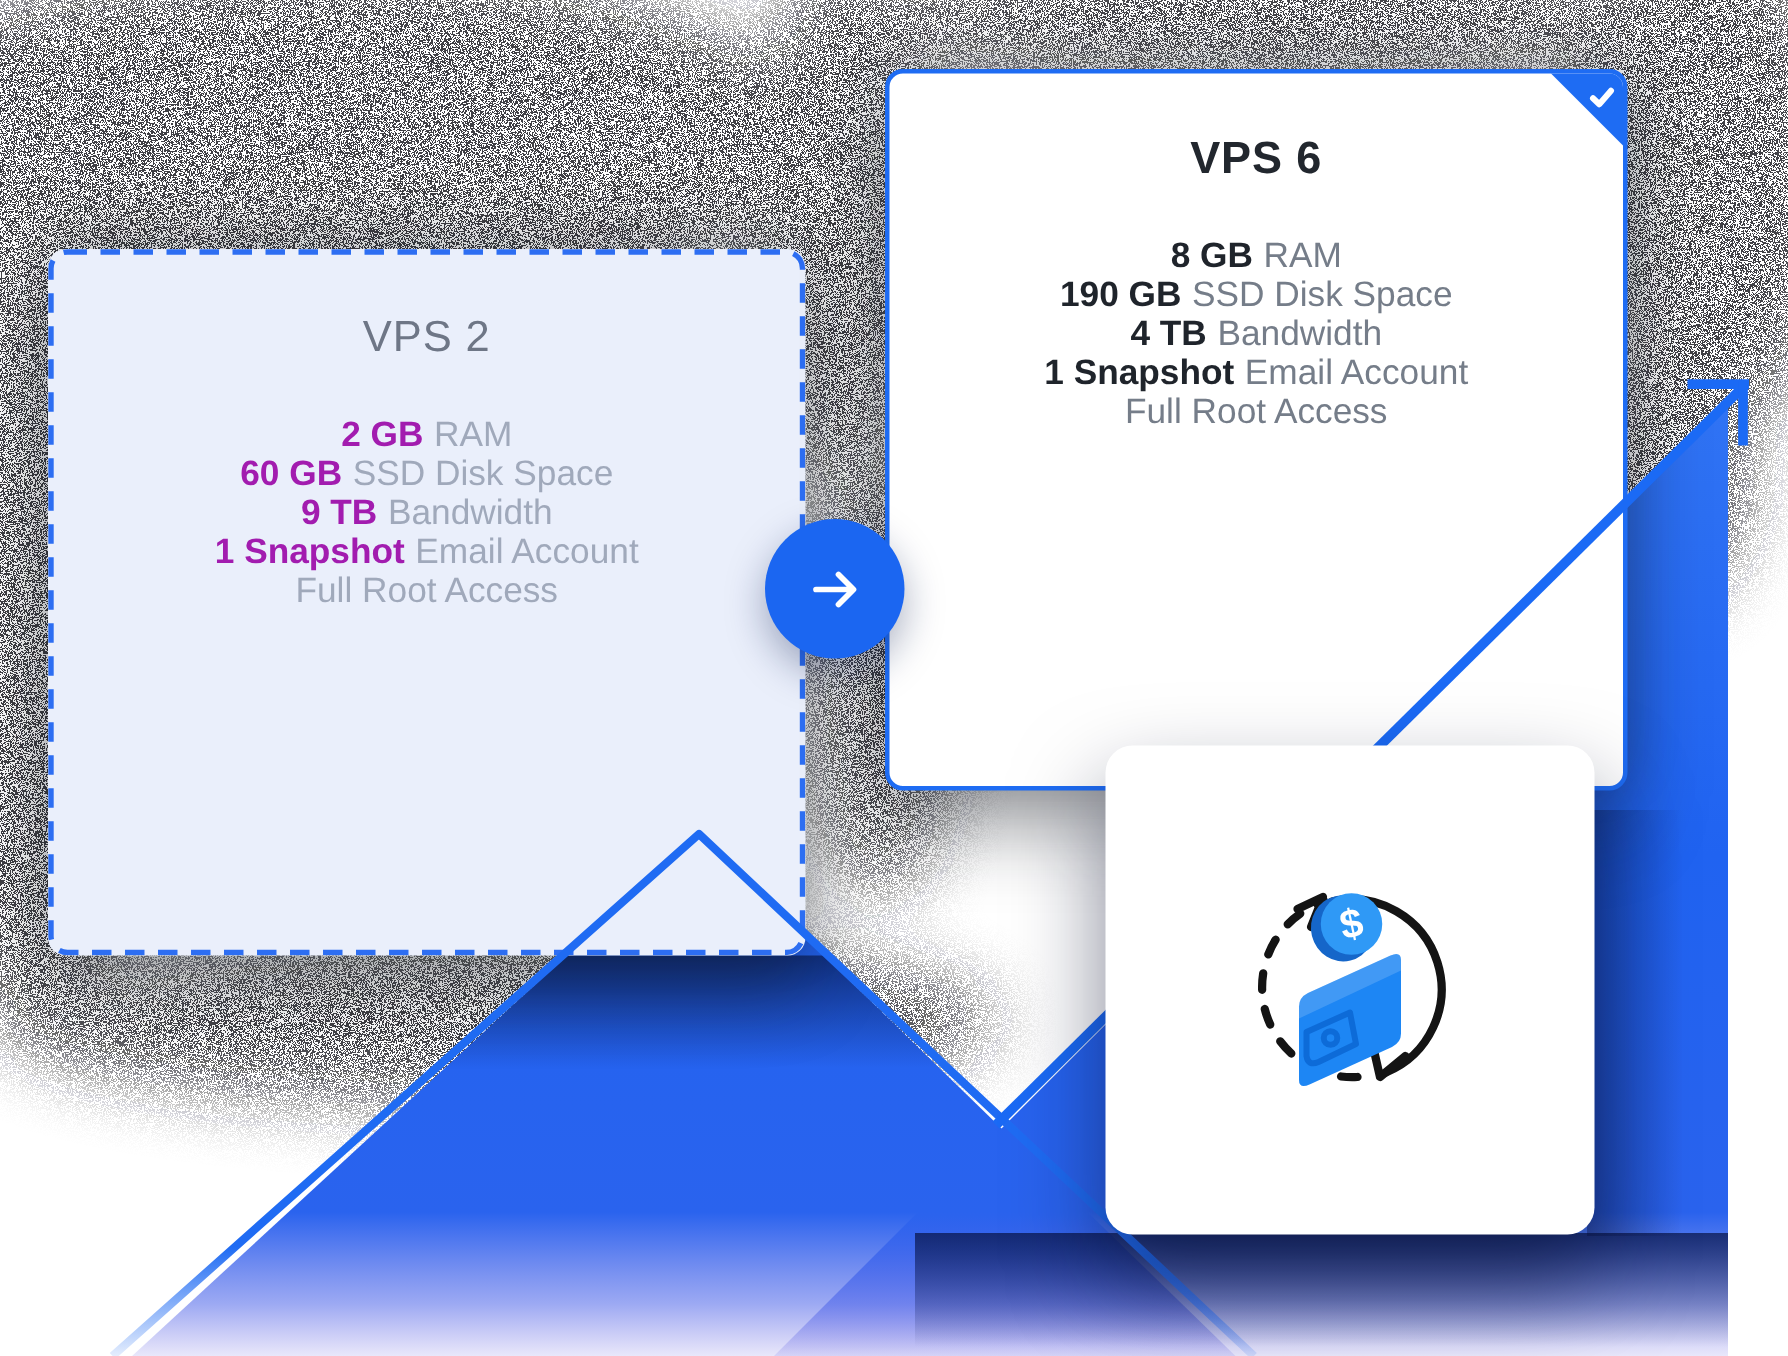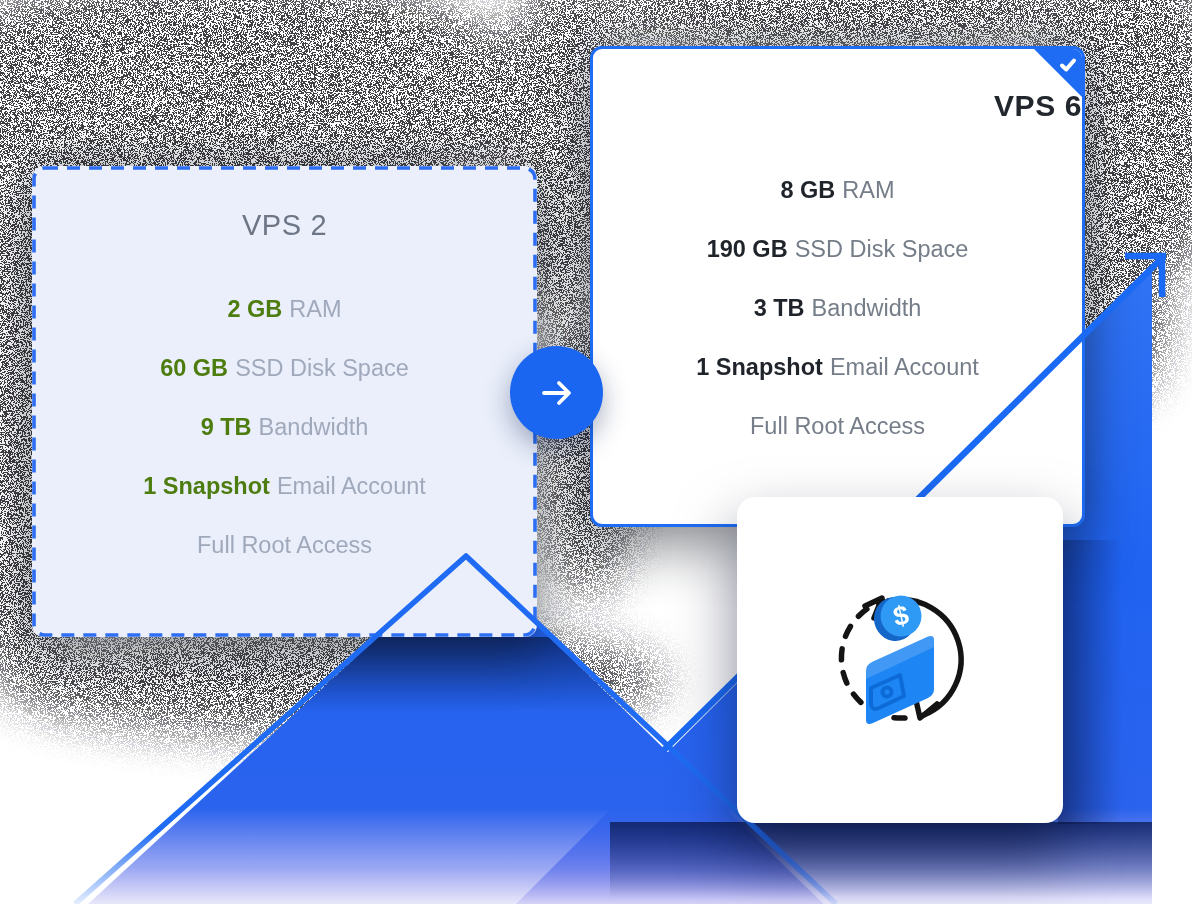--- a/index.html
+++ b/index.html
@@ -17,26 +17,26 @@
     box-shadow:0 22px 48px rgba(16,21,30,.38), 0 -14px 40px rgba(16,21,30,.22);
   }
   .card-upgraded{
     left:590px;top:46px;width:495px;height:481px;
     background:#ffffff;border:3px solid #1e6cf3;overflow:hidden;
     box-shadow:0 24px 52px rgba(16,21,30,.42), 0 -12px 36px rgba(16,21,30,.2);
   }
   .dash-border{position:absolute;inset:0;width:100%;height:100%;}
   .plan-title{margin:0;font-size:29px;line-height:34px;font-weight:500;letter-spacing:.6px;}
   .card-current .plan-title{margin-top:42px;color:#6e7686;}
-  .card-upgraded .plan-title{margin-top:40px;color:#22272e;font-weight:600;font-size:30px;text-align:right;}
-  .features{display:flex;flex-direction:column;gap:33px;margin-top:54px;}
+  .card-upgraded .plan-title{margin-top:40px;color:#22272e;font-weight:600;font-size:30px;}
+  .features{display:flex;flex-direction:column;margin-top:34px;}
   .feature{font-size:23.5px;line-height:26px;}
   .feature b{font-weight:700;}
   .feature b:not(:empty){margin-right:.3em;}
-  .card-current .feature b{color:#4d7c0f;}
+  .card-current .feature b{color:#a21caf;}
   .card-current .feature span{color:#a0a9bb;}
   .card-upgraded .feature b{color:#1f242b;}
   .card-upgraded .feature span{color:#757d89;}
 
   
   .corner-badge{
     position:absolute;top:-1px;right:-1px;width:50px;height:50px;
     background:#1e6cf3;clip-path:polygon(0 0,100% 0,100% 100%);
   }
   .corner-badge svg{position:absolute;top:7px;right:5px;}
@@ -136,21 +136,21 @@
   <div class="plan-card card-upgraded">
     <div class="corner-badge">
       <svg width="20" height="20" viewBox="0 0 20 20">
         <polyline points="4,10.5 8.2,14.5 16,5.5" fill="none" stroke="#ffffff" stroke-width="4" stroke-linecap="round" stroke-linejoin="round"></polyline>
       </svg>
     </div>
     <h2 class="plan-title">VPS 6</h2>
     <div class="features">
       <div class="feature"><b>8 GB</b><span>RAM</span></div>
       <div class="feature"><b>190 GB</b><span>SSD Disk Space</span></div>
-      <div class="feature"><b>3 TB</b><span>Bandwidth</span></div>
+      <div class="feature"><b>4 TB</b><span>Bandwidth</span></div>
       <div class="feature"><b>1 Snapshot</b><span>Email Account</span></div>
       <div class="feature"><b></b><span>Full Root Access</span></div>
     </div>
   </div>
 
   <svg class="layer" width="1192" height="904" viewBox="0 0 1192 904">
     <defs>
       <linearGradient id="sfade" x1="0" y1="500" x2="0" y2="904" gradientUnits="userSpaceOnUse">
         <stop offset="0" stop-color="#1f6bf3" stop-opacity="1"></stop>
         <stop offset="0.82" stop-color="#1f6bf3" stop-opacity="1"></stop>

